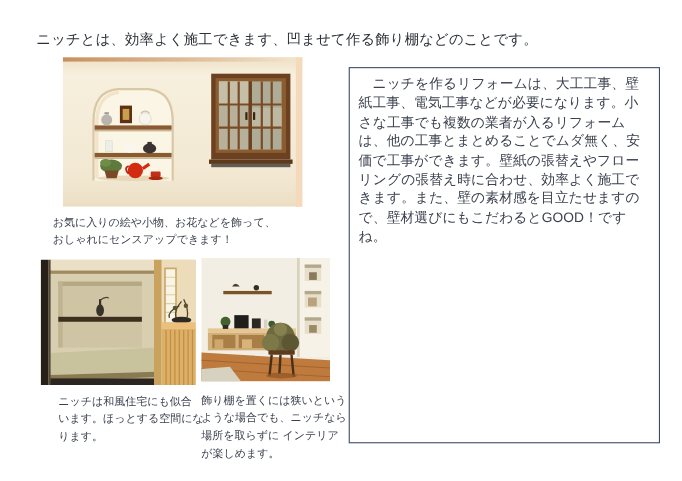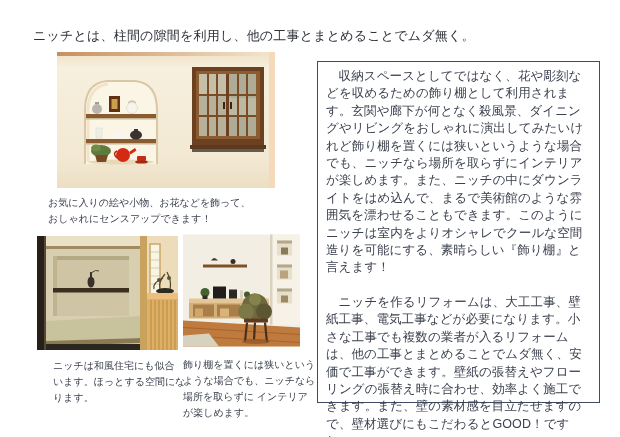--- a/index.html
+++ b/index.html
@@ -51,21 +51,21 @@
     color: #3b414e;
     letter-spacing: 0.1px;
   }
   .textbox p + p { margin-top: 17px; }
 </style>
 </head>
 <body>
 
 <div class="canvas">
 
-  <div class="doc-title">ニッチとは、柱間の隙間を利用し、他の工事とまとめることでムダ無く。</div>
+  <div class="doc-title">ニッチとは、効率よく施工できます、凹ませて作る飾り棚などのことです。</div>
 
   <figure class="photo photo1">
     <svg viewBox="0 0 218 136" xmlns="http://www.w3.org/2000/svg">
       <defs>
         <linearGradient id="wall1" x1="0" y1="0" x2="0" y2="1">
           <stop offset="0" stop-color="#efe0c5"></stop>
           <stop offset="0.12" stop-color="#f7f0de"></stop>
           <stop offset="0.8" stop-color="#f2e8d2"></stop>
           <stop offset="1" stop-color="#ebdec3"></stop>
         </linearGradient>
@@ -243,17 +243,16 @@
       </g>
       <ellipse cx="73" cy="107" rx="14" ry="2.5" fill="#8f5527" opacity="0.7"></ellipse>
     </svg>
   </figure>
   <div class="caption caption3">飾り棚を置くには狭いという
 ような場合でも、ニッチなら
 場所を取らずに インテリア
 が楽しめます。</div>
 
   <div class="textbox">
-    <p>　収納スペースとしてではなく、花や彫刻などを収めるための飾り棚として利用されます。玄関や廊下が何となく殺風景、ダイニングやリビングをおしゃれに演出してみたいけれど飾り棚を置くには狭いというような場合でも、ニッチなら場所を取らずにインテリアが楽しめます。また、ニッチの中にダウンライトをはめ込んで、まるで美術館のような雰囲気を漂わせることもできます。このようにニッチは室内をよりオシャレでクールな空間造りを可能にする、素晴らしい『飾り棚』と言えます！</p>
     <p>　ニッチを作るリフォームは、大工工事、壁紙工事、電気工事などが必要になります。小さな工事でも複数の業者が入るリフォームは、他の工事とまとめることでムダ無く、安価で工事ができます。壁紙の張替えやフローリングの張替え時に合わせ、効率よく施工できます。また、壁の素材感を目立たせますので、壁材選びにもこだわるとGOOD！ですね。</p>
   </div>
 
 </div>
 
 </body></html>

